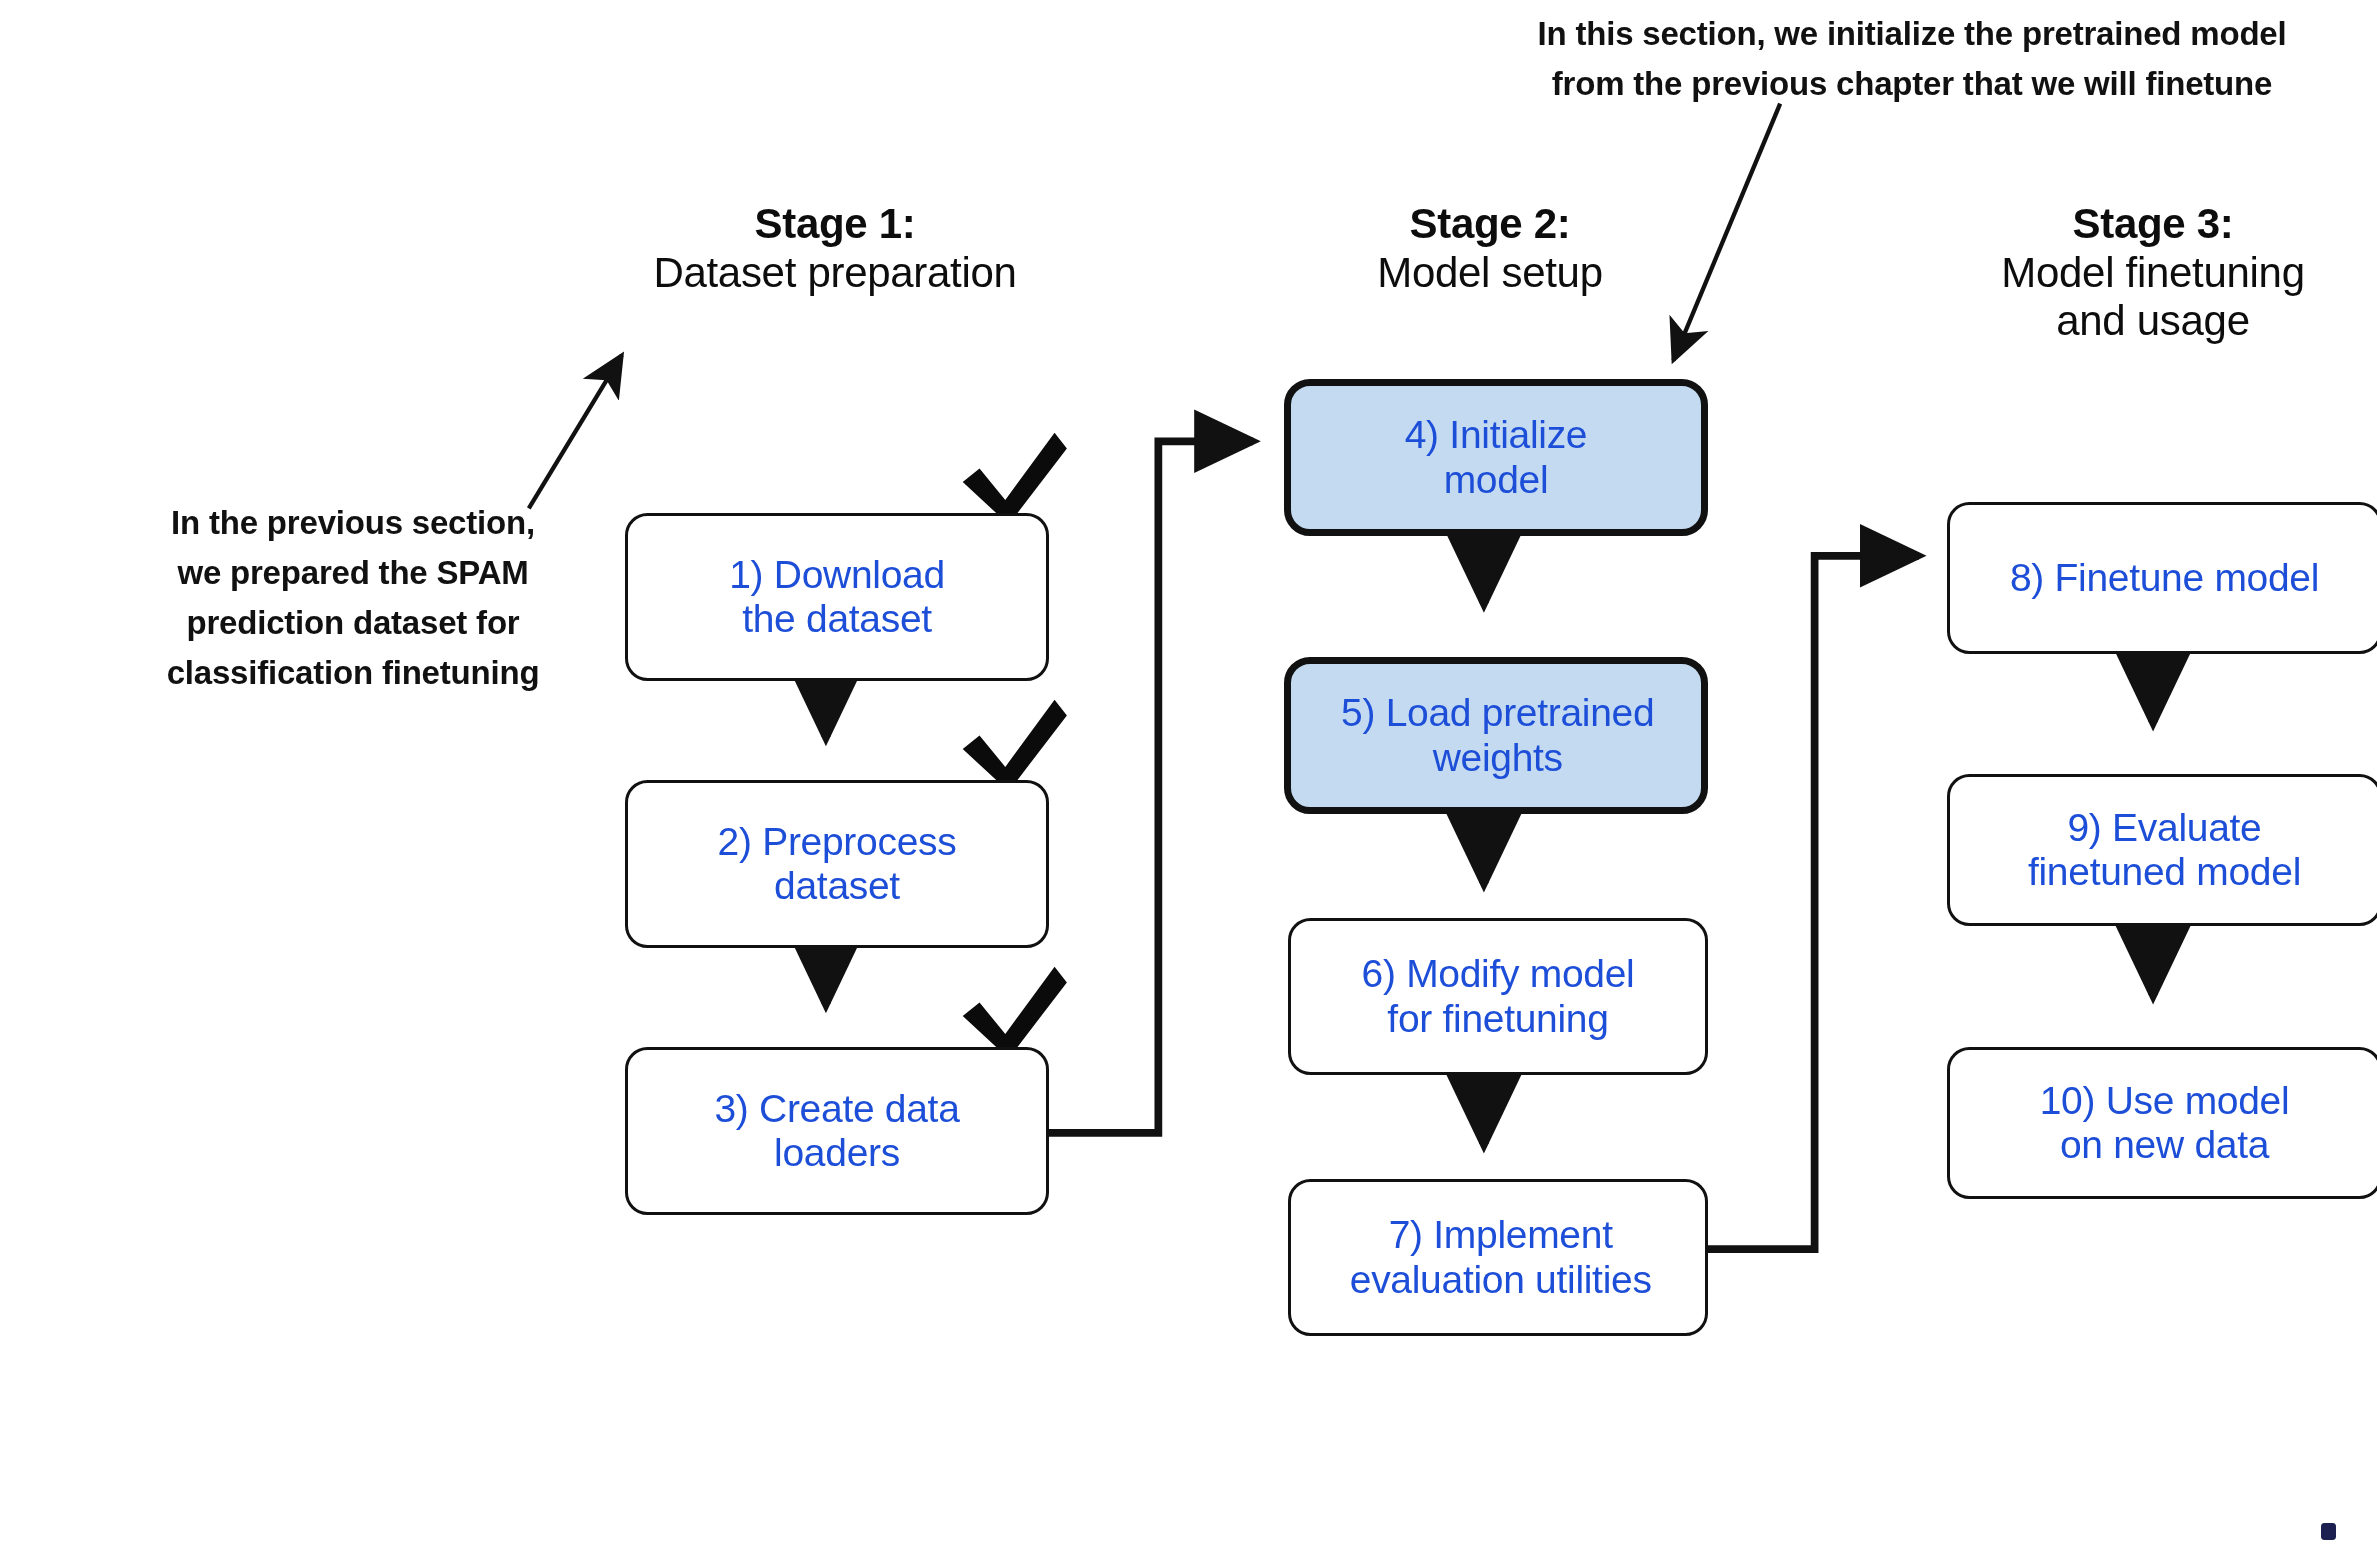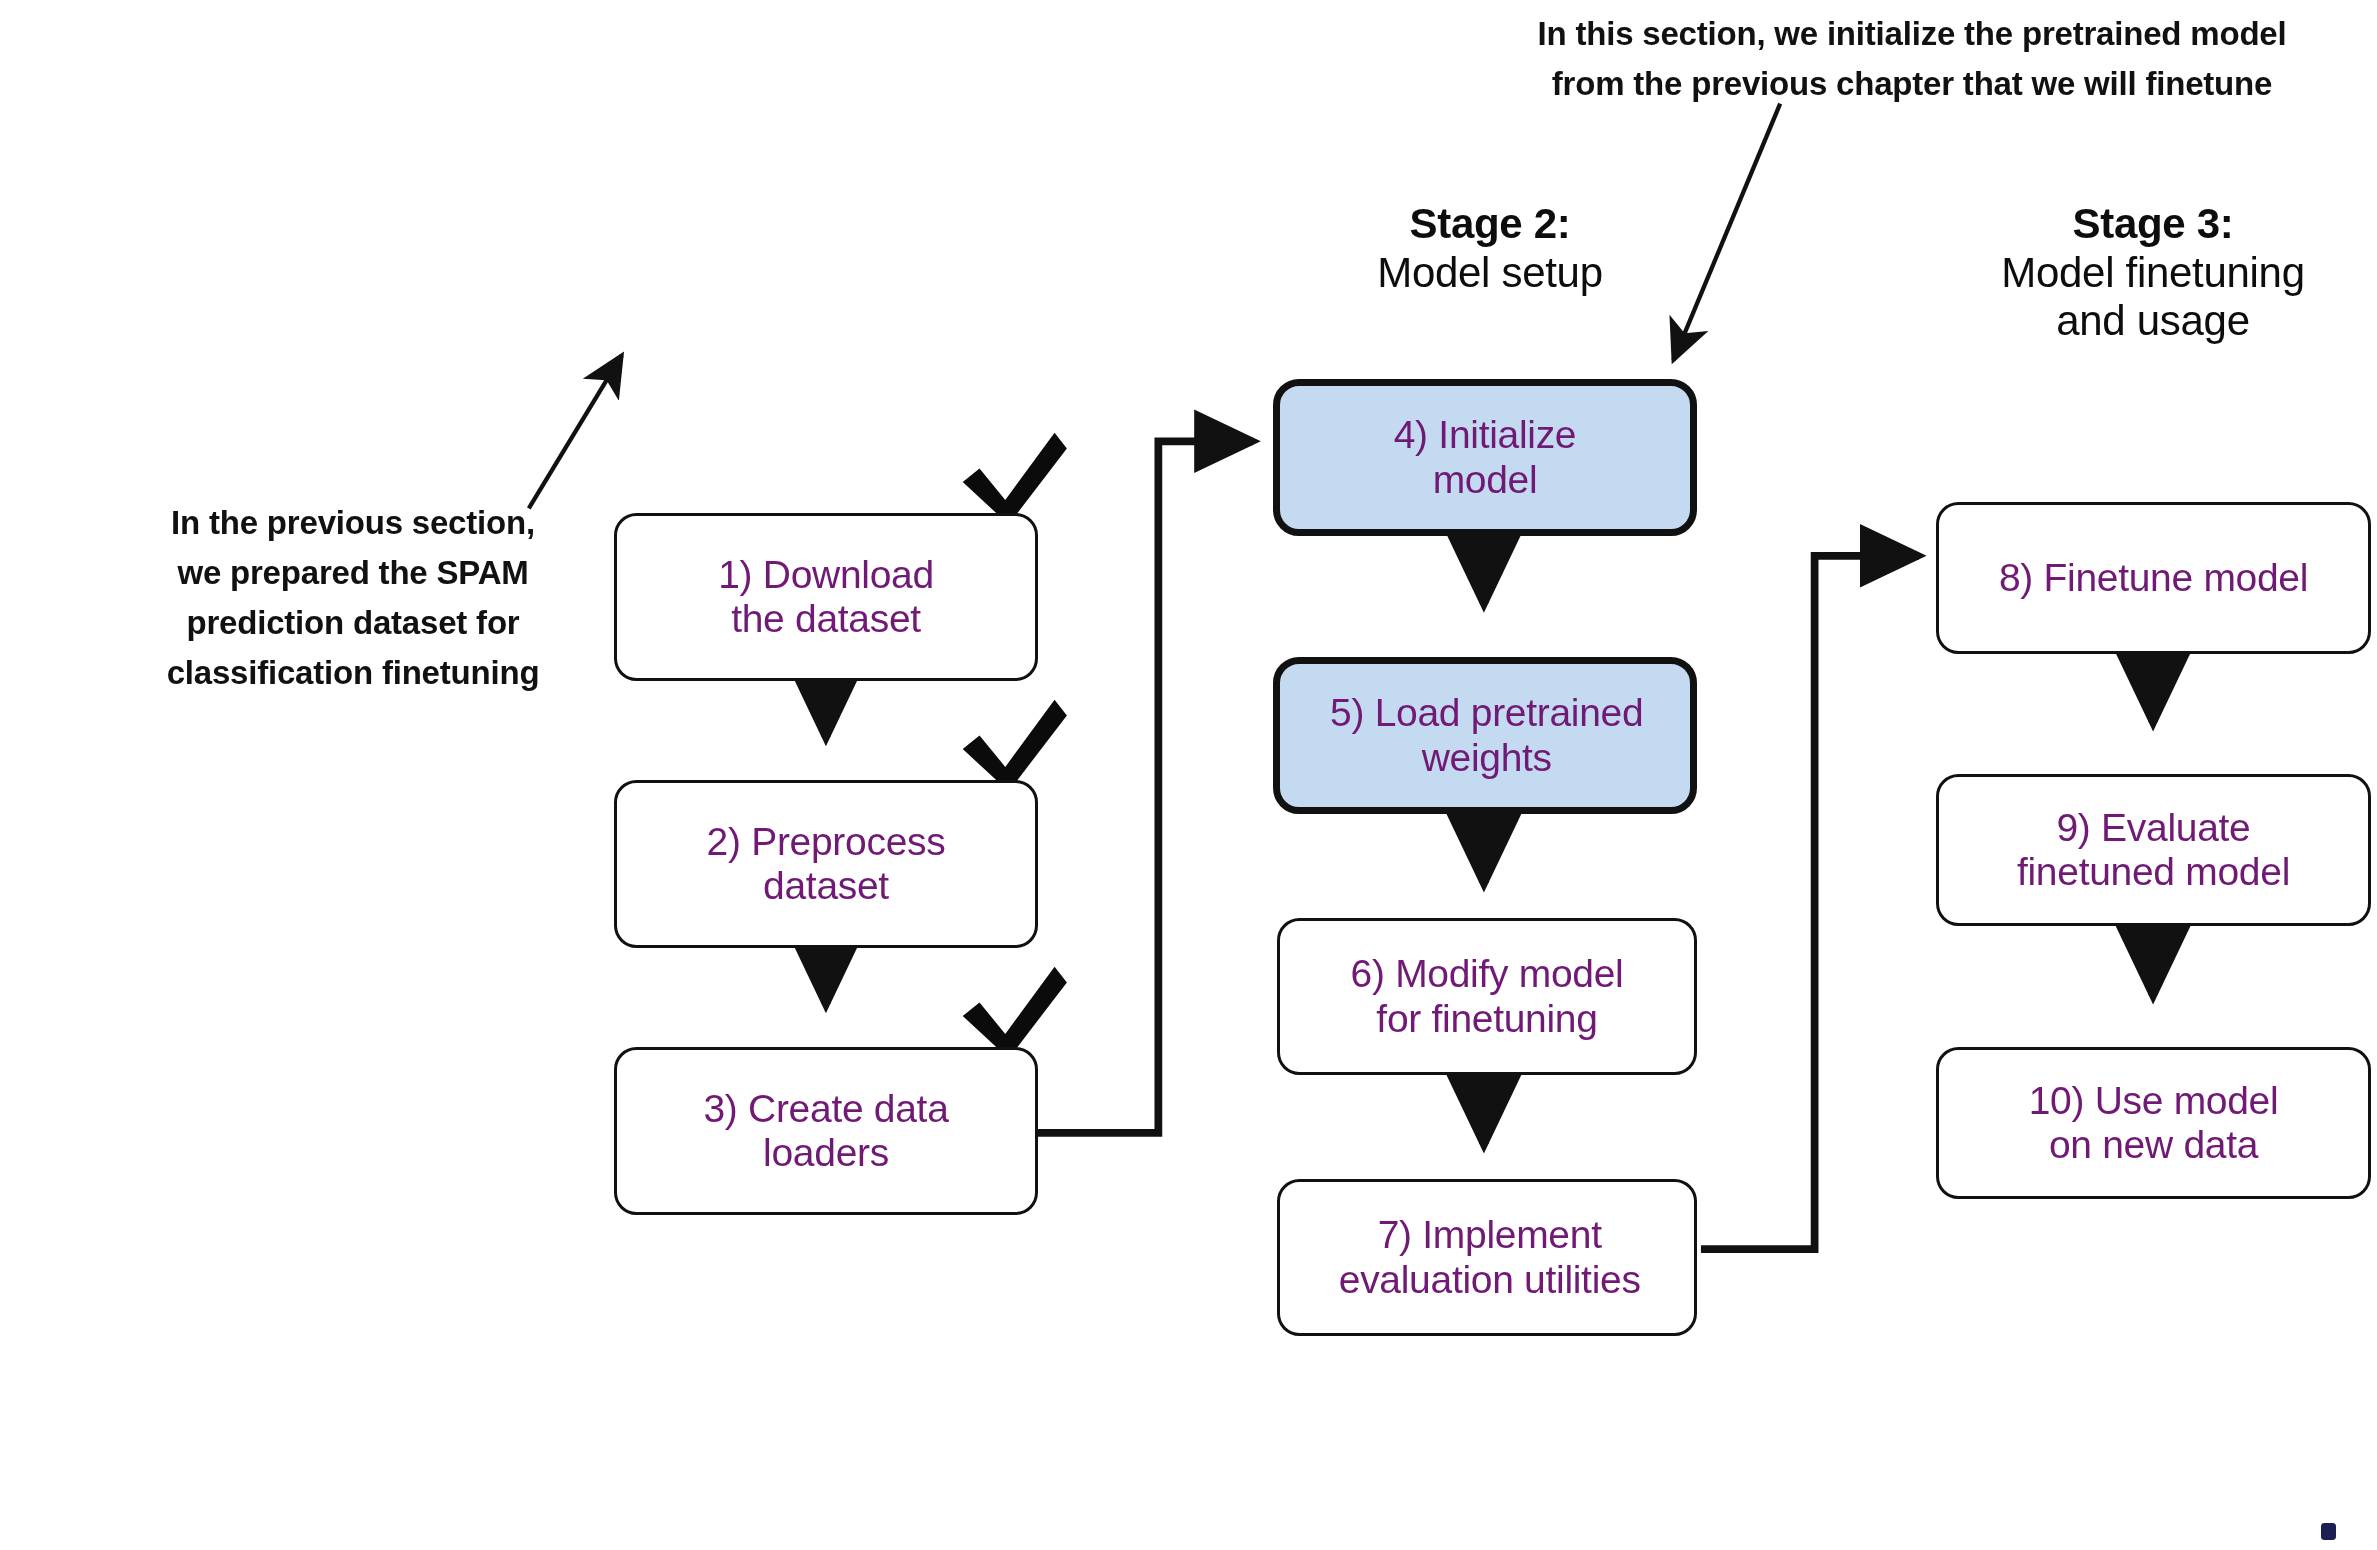--- a/index.html
+++ b/index.html
@@ -59,26 +59,27 @@
   .node {
     position: absolute;
     box-sizing: border-box;
     display: flex;
     align-items: center;
     justify-content: center;
     text-align: center;
     border: 3.4px solid #111111;
     border-radius: 22.4px;
     background: #ffffff;
-    color: #701a75;
+    color: #1d4ed8;
     font-size: 39px;
     font-weight: 400;
     line-height: 1.14;
     letter-spacing: -0.3px;
     padding: 0 8.6px;
+    margin-left: 11px;
   }
   .node.accent {
     background: #c3daf1;
     border-width: 7.8px;
     border-radius: 26px;
   }
   .node .node-label { display: block; }
 
   
   .callout {
@@ -184,20 +185,24 @@
     <svg class="checkmark" style="left:956px; top:426px;" viewBox="0 0 100 100" xmlns="http://www.w3.org/2000/svg">
       <path d="M6,50 L21,38 L44,66 L88,6 L99,20 L47,88 Z" fill="#0b0b0b"></path>
     </svg>
     <svg class="checkmark" style="left:956px; top:693px;" viewBox="0 0 100 100" xmlns="http://www.w3.org/2000/svg">
       <path d="M6,50 L21,38 L44,66 L88,6 L99,20 L47,88 Z" fill="#0b0b0b"></path>
     </svg>
     <svg class="checkmark" style="left:956px; top:960px;" viewBox="0 0 100 100" xmlns="http://www.w3.org/2000/svg">
       <path d="M6,50 L21,38 L44,66 L88,6 L99,20 L47,88 Z" fill="#0b0b0b"></path>
     </svg>
 
+    <div class="stage-head" style="left:594px; top:200px; width:482px;">
+      <span class="stage-title">Stage 1:</span>
+      <span class="stage-sub">Dataset preparation</span>
+    </div>
 
     <div class="stage-head" style="left:1249px; top:200px; width:482px;">
       <span class="stage-title">Stage 2:</span>
       <span class="stage-sub">Model setup</span>
     </div>
 
     <div class="stage-head" style="left:1912px; top:200px; width:482px;">
       <span class="stage-title">Stage 3:</span>
       <span class="stage-sub">Model finetuning</span>
       <span class="stage-sub">and usage</span>

